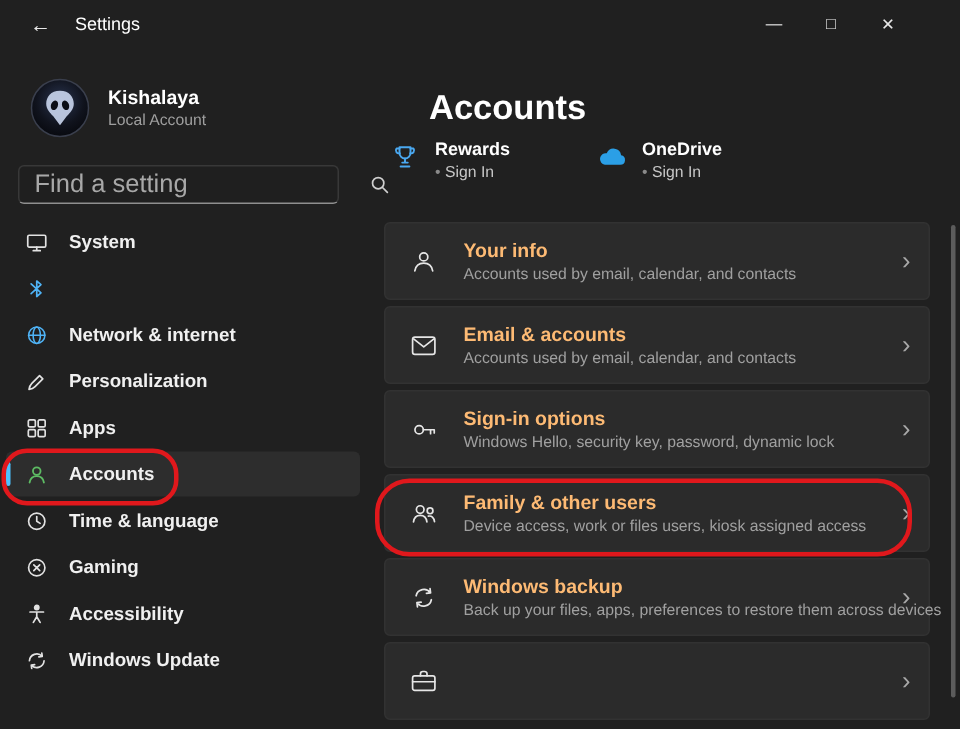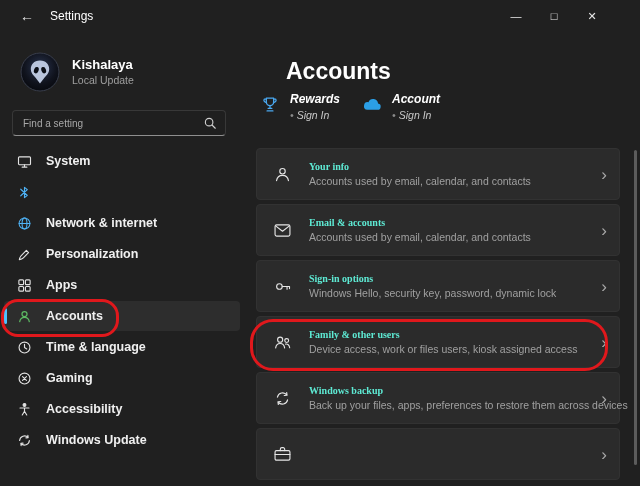--- a/index.html
+++ b/index.html
@@ -19,47 +19,47 @@
   
   .sidebar{position:absolute;left:0;top:32px;width:248px;bottom:0;}
   .user-block{position:absolute;left:20px;top:20px;display:flex;align-items:center;gap:12px;}
   .avatar{width:40px;height:40px;border-radius:50%;overflow:hidden;flex:0 0 auto;}
   .user-name{font-size:13px;font-weight:700;color:#ffffff;line-height:1.25;}
   .user-type{font-size:10.5px;color:#9f9f9f;line-height:1.25;}
   .search-box{position:absolute;left:12px;top:78px;width:214px;height:26px;
     background:#1f1f1f;border:1px solid #383838;border-bottom:1px solid #8f8f8f;
     border-radius:4px;display:flex;align-items:center;padding:0 8px;box-sizing:border-box;}
   .search-box input{flex:1;background:transparent;border:none;outline:none;color:#e8e8e8;
-    font-size:10px;font-family:inherit;}
+    font-size:17px;font-family:inherit;}
   .search-box input::placeholder{color:#a8a8a8;}
   .search-glyph{display:flex;align-items:center;}
   .nav{position:absolute;left:4px;top:114px;right:8px;}
   .nav-item{height:30px;margin-bottom:1px;display:flex;align-items:center;gap:14px;
     padding:0 12px;border-radius:4px;cursor:pointer;position:relative;}
   .nav-item.selected{background:#2d2d2d;}
   .nav-item.selected::before{content:"";position:absolute;left:0;top:7px;width:3px;height:16px;
     border-radius:2px;background:#4cc2ff;}
   .nicon{width:16px;height:16px;display:flex;align-items:center;justify-content:center;flex:0 0 auto;}
   .nlabel{font-size:12.5px;color:#f0f0f0;white-space:nowrap;font-weight:bold;}
   
   .main{position:absolute;left:248px;top:32px;right:0;bottom:0;}
   .page-title{position:absolute;left:38px;top:26px;font-size:23px;font-weight:700;color:#ffffff;margin:0;}
-  .promos{position:absolute;left:10px;top:60px;display:flex;gap:20px;font-style:italic;}
+  .promos{position:absolute;left:10px;top:60px;display:flex;gap:56px;}
   .promo{display:flex;align-items:flex-start;gap:8px;cursor:pointer;}
   .promo-icon{width:24px;height:24px;display:flex;align-items:center;justify-content:center;flex:0 0 auto;margin-top:1px;}
   .promo-label{font-size:12px;font-weight:700;color:#ffffff;line-height:1.3;}
   .promo-signin{font-size:10.5px;color:#c8c8c8;line-height:1.5;}
   .promo-bullet{color:#8a8a8a;margin-right:3px;}
   .cards{position:absolute;left:8px;top:116px;width:364px;display:flex;flex-direction:column;gap:4px;}
   .card{height:52px;background:#2b2b2b;border:1px solid #323232;border-radius:4px;
     display:flex;align-items:center;gap:16px;padding:0 14px;box-sizing:border-box;
     cursor:pointer;position:relative;}
   .cicon{width:22px;height:22px;display:flex;align-items:center;justify-content:center;flex:0 0 auto;}
   .card-text{display:flex;flex-direction:column;gap:2px;min-width:0;}
-  .card-title{font-size:10px;font-weight:600;color:#5eead4;line-height:1.2;white-space:nowrap;font-family:Liberation Serif, serif;}
+  .card-title{font-size:13px;font-weight:600;color:#fdba74;line-height:1.2;white-space:nowrap;}
   .card-sub{font-size:10.5px;color:#a0a0a0;line-height:1.2;white-space:nowrap;}
   .card-chevron{position:absolute;right:12px;top:50%;transform:translateY(-50%);
     color:#a8a8a8;font-size:17px;line-height:1;}
   .scroll-thumb{position:absolute;right:3px;top:118px;width:3px;height:315px;
     background:#5c5c5c;border-radius:2px;cursor:pointer;}
   
   .annotation{position:absolute;border:3px solid #e0181c;pointer-events:none;z-index:10;}
   .annotation-accounts{left:1px;top:299px;width:112px;height:32px;border-radius:17px;}
   .annotation-family{left:250px;top:319px;width:352px;height:46px;border-radius:23px;}
   svg{display:block;}
@@ -92,21 +92,21 @@
             </radialGradient>
           </defs>
           <circle cx="20" cy="20" r="19" fill="url(#avg)" stroke="#3a3f4d" stroke-width="1"></circle>
           <path d="M20 8.5c6.2 0 9.2 4.2 9.2 8.7 0 3.6-2.6 6.2-4.6 8.2L20 31.5l-4.6-6.1c-2-2-4.6-4.6-4.6-8.2C10.8 12.7 13.8 8.5 20 8.5z" fill="#c7d2ea" opacity="0.92"></path>
           <ellipse cx="16.3" cy="18.2" rx="2.3" ry="3.3" fill="#0b0e16" transform="rotate(20 16.3 18.2)"></ellipse>
           <ellipse cx="23.7" cy="18.2" rx="2.3" ry="3.3" fill="#0b0e16" transform="rotate(-20 23.7 18.2)"></ellipse>
         </svg>
       </span>
       <span>
         <div class="user-name">Kishalaya</div>
-        <div class="user-type">Local Update</div>
+        <div class="user-type">Local Account</div>
       </span>
     </div>
 
     <div class="search-box">
       <input type="text" placeholder="Find a setting" style="">
       <span class="search-glyph">
         <svg viewBox="0 0 16 16" width="14" height="14" fill="none" stroke="#cfcfcf" stroke-width="1.3" stroke-linecap="round">
           <circle cx="7" cy="7" r="4.3"></circle>
             <path d="M10.3 10.3L14 14"></path>
         </svg>
@@ -237,21 +237,21 @@
           <div class="promo-signin"><span class="promo-bullet">•</span><span>Sign In</span></div>
         </span>
       </div>
       <div class="promo">
         <span class="promo-icon">
           <svg viewBox="0 0 24 24" width="23" height="23">
             <path d="M6.5 16.5h10.7a3.3 3.3 0 0 0 .6-6.55 5.2 5.2 0 0 0-10-1.4A3.9 3.9 0 0 0 6.5 16.5z" fill="#2b9fe6"></path>
           </svg>
         </span>
         <span>
-          <div class="promo-label">Account</div>
+          <div class="promo-label">OneDrive</div>
           <div class="promo-signin"><span class="promo-bullet">•</span><span>Sign In</span></div>
         </span>
       </div>
     </div>
 
     <div class="cards">
 
       <div class="card">
         <span class="cicon">
           <svg viewBox="0 0 24 24" width="21" height="21" fill="none" stroke="#e6e6e6" stroke-width="1.3" stroke-linecap="round" stroke-linejoin="round">

